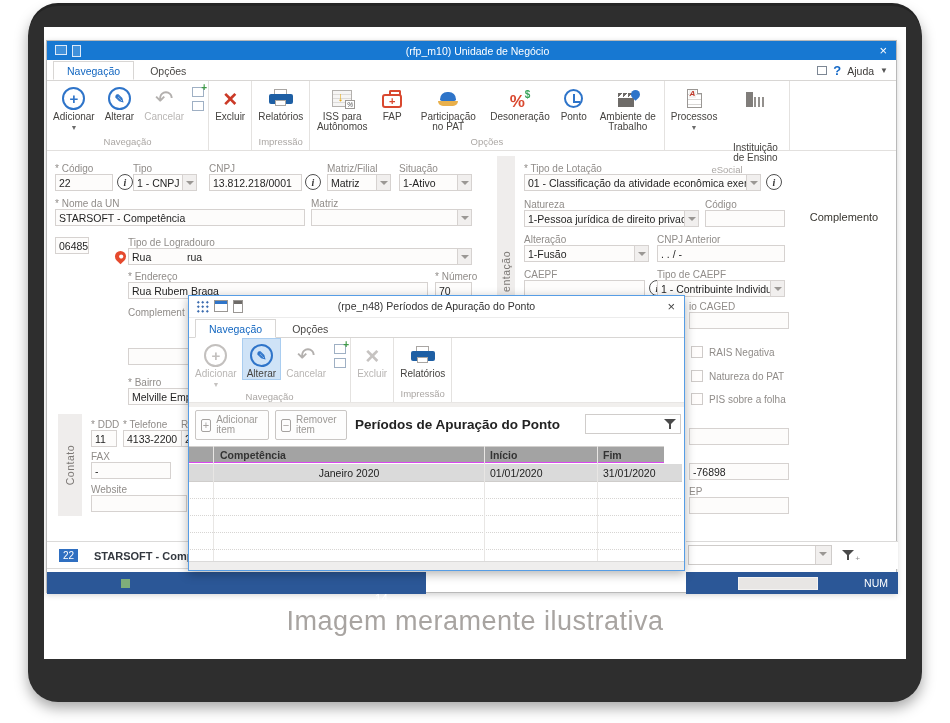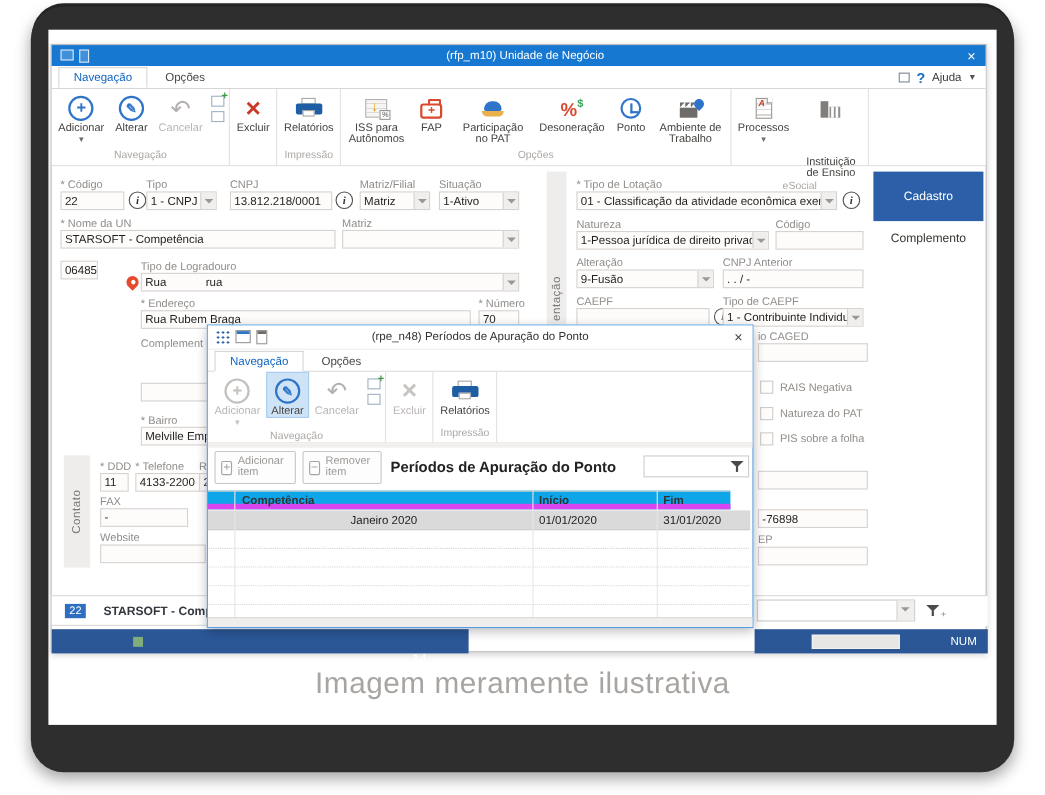--- a/index.html
+++ b/index.html
@@ -132,21 +132,21 @@
   .rbtn.active{background:#cfe3f7;border:1px solid #a9cdf0;padding:3px 4px 0;}
   .dstrip{position:absolute;left:0;top:107px;right:0;height:4px;background:#f1efed;}
 
   .ibtn{position:absolute;height:30px;border:1px solid #c9c6c4;background:#fdfdfd;color:#9c9996;font-size:10px;line-height:10px;
         display:flex;align-items:center;gap:5px;padding:0 5px;border-radius:2px;}
   .isq{width:13px;height:13px;border:1.5px solid #a5a2a0;border-radius:2px;display:grid;place-items:center;font-size:11px;line-height:1;color:#a5a2a0;}
   .gridtitle{position:absolute;font-size:13.5px;font-weight:bold;color:#222;}
   .filterbox{position:absolute;height:20px;border:1px solid #d0cdcb;background:#fff;}
   .filterbox .fun{position:absolute;right:3px;top:3px;}
 
-  .thead{position:absolute;left:0;right:20px;height:17px;border-top:1px solid #d2d0ce;border-bottom:5px solid #d946ef;background:#0ea5e9;}
+  .thead{position:absolute;left:0;right:20px;height:17px;border-top:1px solid #d2d0ce;border-bottom:1px solid #d946ef;background:#a3a3a3;}
   .th{position:absolute;top:2px;font-size:10.5px;font-weight:bold;color:#333;}
   .selrow{position:absolute;left:0;right:2px;height:18px;background:#dadada;border-bottom:1px solid #cfcdcb;}
   .td{position:absolute;top:3px;font-size:10.5px;color:#222;}
   .erow{position:absolute;left:1px;right:3px;height:17px;border-bottom:1px dotted #d7d5d3;}
   .vline{position:absolute;width:1px;background:#e8e6e4;}
   .dbottom{position:absolute;left:0;right:0;bottom:0;height:9px;background:#efeeed;border-top:1px solid #dbdad9;}
 </style>
 </head>
 <body>
 
@@ -374,21 +374,21 @@
     <span class="lbl" style="left:477px;top:122px;">* Tipo de Lotação</span>
     <div class="fld sel" style="left:477px;top:133px;width:237px;"><span>01 - Classificação da atividade econômica exerc</span><span class="db"></span></div>
     <span class="inf" style="left:719px;top:133px;">i</span>
 
     <span class="lbl" style="left:477px;top:158px;">Natureza</span>
     <div class="fld sel" style="left:477px;top:169px;width:175px;"><span>1-Pessoa jurídica de direito privad</span><span class="db"></span></div>
     <span class="lbl" style="left:658px;top:158px;">Código</span>
     <div class="fld" style="left:658px;top:169px;width:80px;"></div>
 
     <span class="lbl" style="left:477px;top:193px;">Alteração</span>
-    <div class="fld sel" style="left:477px;top:204px;width:125px;"><span>9-Fusão</span><span class="db"></span></div>
+    <div class="fld sel" style="left:477px;top:204px;width:125px;"><span>1-Fusão</span><span class="db"></span></div>
     <span class="lbl" style="left:610px;top:193px;">CNPJ Anterior</span>
     <div class="fld" style="left:610px;top:204px;width:128px;">.   .   /     -</div>
 
     <span class="lbl" style="left:477px;top:228px;">CAEPF</span>
     <div class="fld" style="left:477px;top:239px;width:121px;"></div>
     <span class="inf" style="left:602px;top:239px;">i</span>
     <span class="lbl" style="left:610px;top:228px;">Tipo de CAEPF</span>
     <div class="fld sel" style="left:610px;top:239px;width:128px;"><span>1 - Contribuinte Individu</span><span class="db"></span></div>
 
     <span class="lbl" style="left:642px;top:260px;">io CAGED</span>
@@ -399,23 +399,20 @@
     <span class="cb" style="left:644px;top:329px;"></span>
     <span class="lbl" style="left:662px;top:330px;">Natureza do PAT</span>
     <span class="cb" style="left:644px;top:352px;"></span>
     <span class="lbl" style="left:662px;top:353px;">PIS sobre a folha</span>
 
     <div class="fld" style="left:642px;top:387px;width:100px;"></div>
     <div class="fld" style="left:642px;top:422px;width:100px;">-76898</div>
     <span class="lbl" style="left:642px;top:445px;">EP</span>
     <div class="fld" style="left:642px;top:456px;width:100px;"></div>
 
-    <div class="sidetab" style="left:747px;top:115px;height:45px;">
-      <span>Cadastro</span>
-    </div>
     <div class="sidelbl" style="left:747px;top:170px;">
       <span>Complemento</span>
     </div>
 
     <div class="recseg" style="left:0;top:500px;width:142px;height:28px;">
       <span class="recid">22</span>
       <span class="recname">STARSOFT - Compet</span>
     </div>
     <div class="recseg" style="left:639px;top:500px;width:212px;height:28px;border-bottom:none;">
       <div class="combo" style="left:2px;top:3px;width:144px;">

